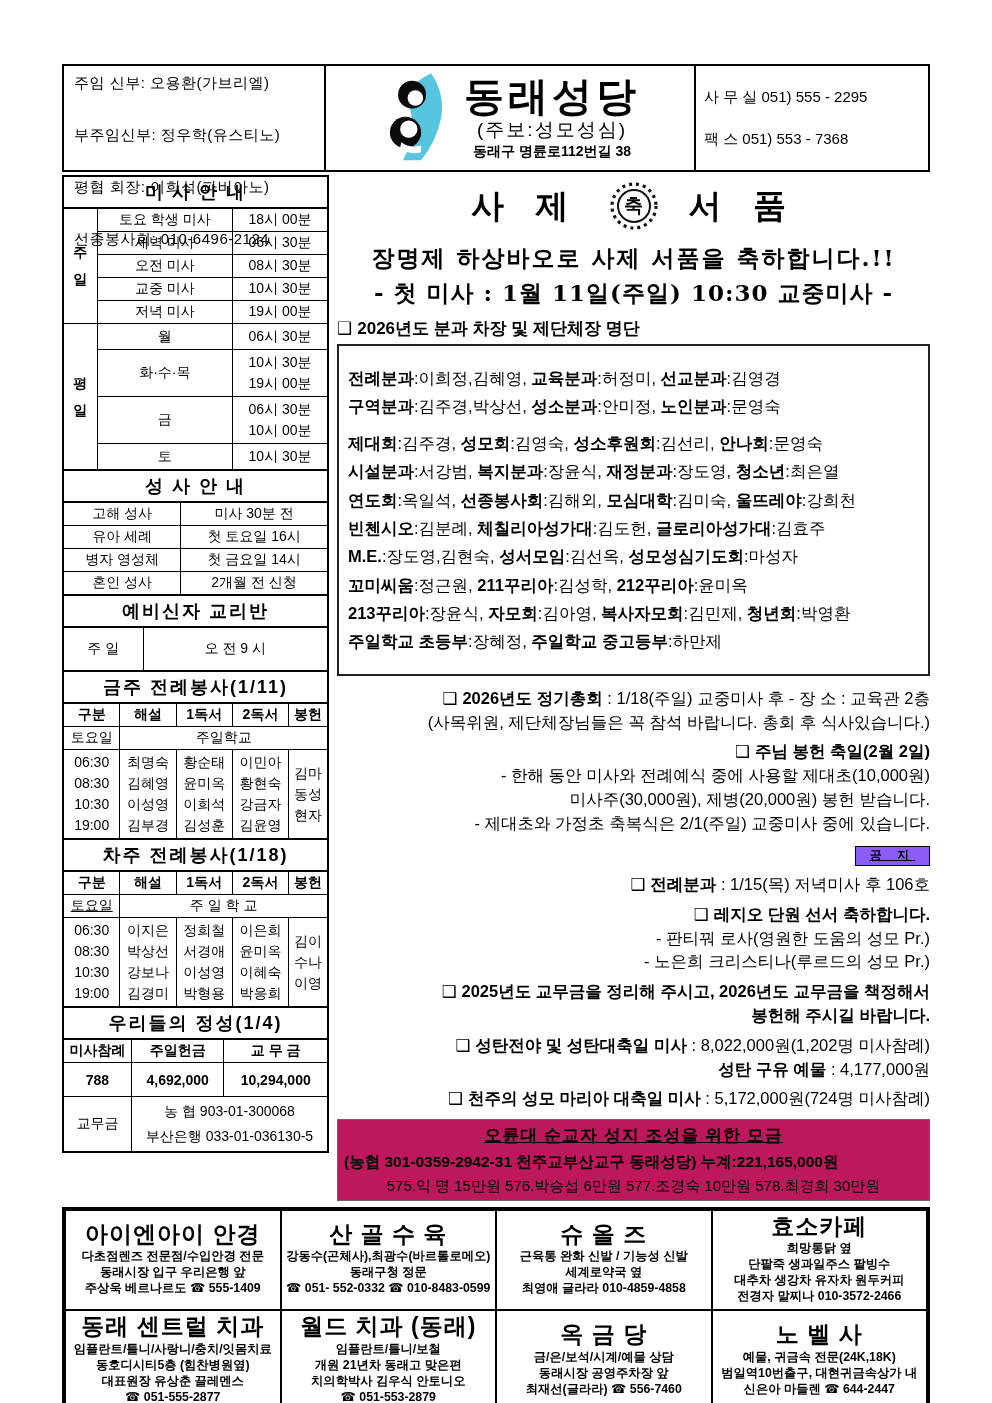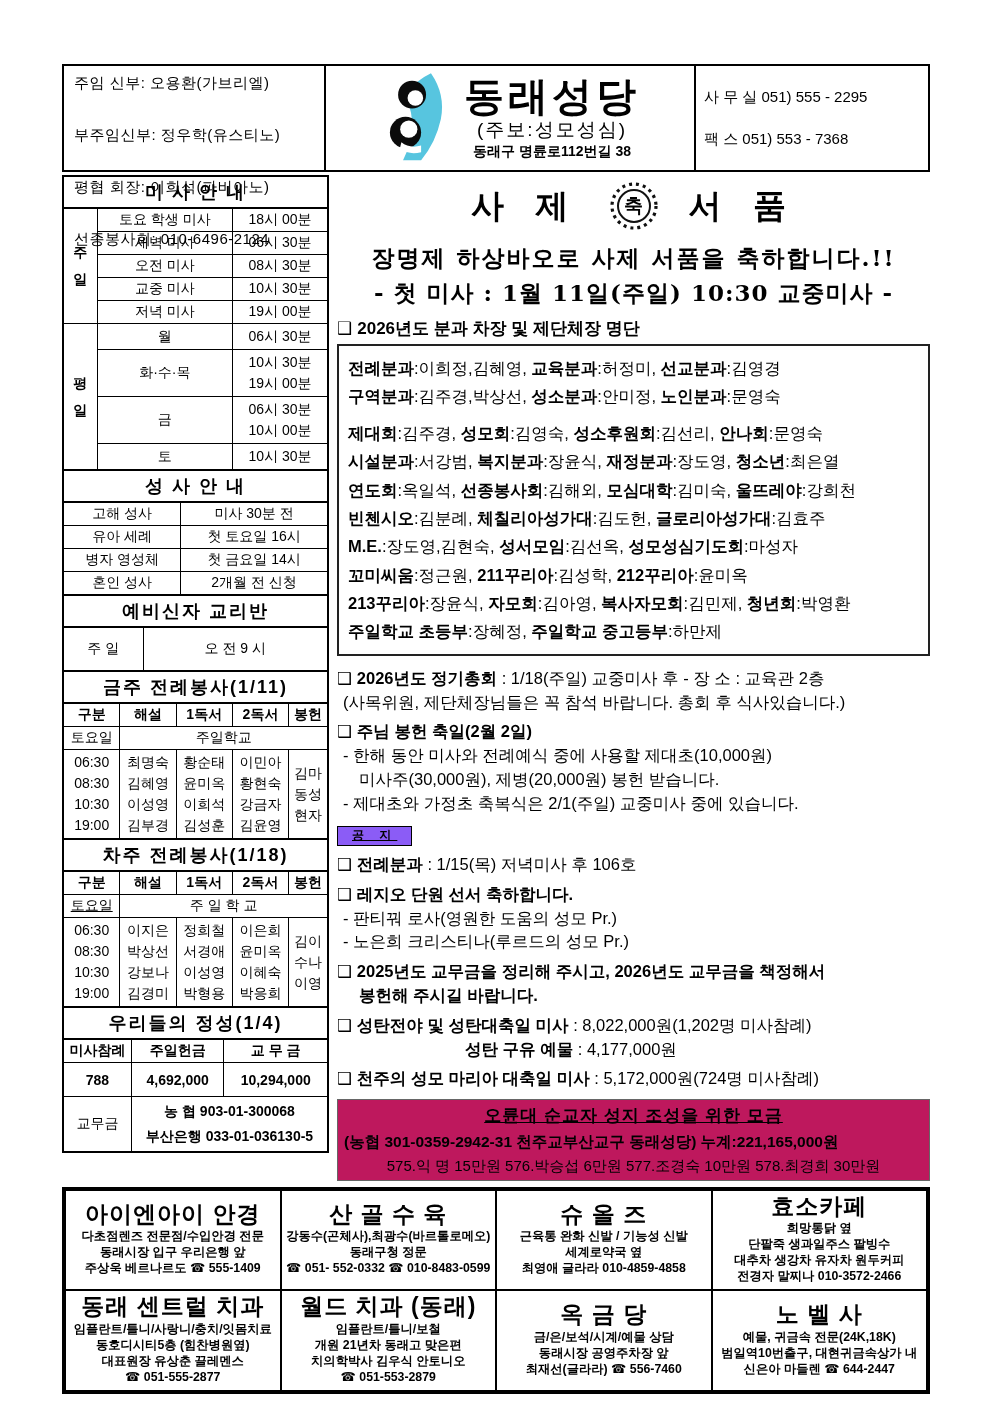--- a/index.html
+++ b/index.html
@@ -23,40 +23,40 @@
   .cols{display:flex;margin-top:5px;align-items:flex-start;}
   .leftcol{width:267px;}
   .rightcol{flex:1;padding-left:8px;}
 
   table.t{width:100%;border-collapse:collapse;border:2px solid #000;margin-top:-2px;}
   table.t td,table.t th{border:1px solid #000;text-align:center;font-size:14px;padding:2px 1px;vertical-align:middle;}
   table.t .title{font-size:18px;font-weight:bold;border-bottom:2px solid #000;padding:3px 0;letter-spacing:2px;}
   .pre{white-space:pre-line;line-height:1.5;}
   .vert{white-space:pre-line;font-weight:bold;width:34px;font-size:15px;line-height:1.9;}
   td.bold, th{font-weight:bold;}
-  .acct{text-align:left;padding-left:8px;white-space:pre-line;font-weight:bold;font-size:13px;line-height:1.8;}
+  .acct{text-align:left;padding-left:8px;white-space:pre-line;font-weight:normal;font-size:13px;line-height:1.8;}
   .ul{text-decoration:underline;}
 
   
   .ordain{text-align:center;font-family:"DejaVu Serif","Liberation Serif",serif;font-weight:bold;margin:2px 0 8px;}
   .ordain-top{display:flex;align-items:center;justify-content:center;gap:28px;font-size:33px;letter-spacing:10px;}
   .emblem{display:inline-flex;align-items:center;justify-content:center;position:relative;width:54px;height:54px;}
   .emblem svg{position:absolute;left:0;top:0;}
   .emblem .em-txt{position:relative;font-size:19px;letter-spacing:0;font-family:"DejaVu Serif",serif;}
   .ordain-l1{font-size:23px;margin-top:10px;letter-spacing:2px;}
   .ordain-l2{font-size:23px;margin-top:4px;letter-spacing:1px;}
 
   .bullet-line{font-size:17px;font-weight:bold;margin:6px 0 4px;}
   .sq{font-weight:normal;margin-right:5px;}
-  .roster{border:2px solid #222;padding:8px 9px;font-size:16.5px;line-height:1.72;}
+  .roster{border:2px solid #222;padding:18px 9px;font-size:16.5px;line-height:1.72;}
   .roster .rline{white-space:normal;}
   .roster .gap{margin-top:8px;}
   .roster b{letter-spacing:0;}
 
-  .ann{margin-top:12px;font-size:16.5px;line-height:1.32;}
+  .ann{margin-top:12px;font-size:16.5px;line-height:1.32;text-align:right;}
   .ann .item{margin-top:8px;}
   .ann .plain{margin-left:6px;margin-top:2px;}
   .ann .plain2{margin-left:22px;margin-top:2px;}
   .ann .centerln{margin-left:128px;margin-top:2px;}
   .ann .badge-wrap{margin-top:9px;}
   .badge{display:inline-block;background:#8b5cf6;border:1px solid #000;font-weight:bold;font-size:12px;padding:1px 14px;letter-spacing:6px;text-decoration:underline;}
 
   .fund{background:#be185d;border:1px solid #666;margin-top:9px;padding:4px 6px;text-align:center;}
   .fund-title{font-weight:bold;text-decoration:underline;font-size:17px;letter-spacing:1px;}
   .fund-l1{font-weight:bold;font-size:15.5px;margin-top:5px;text-align:left;}

